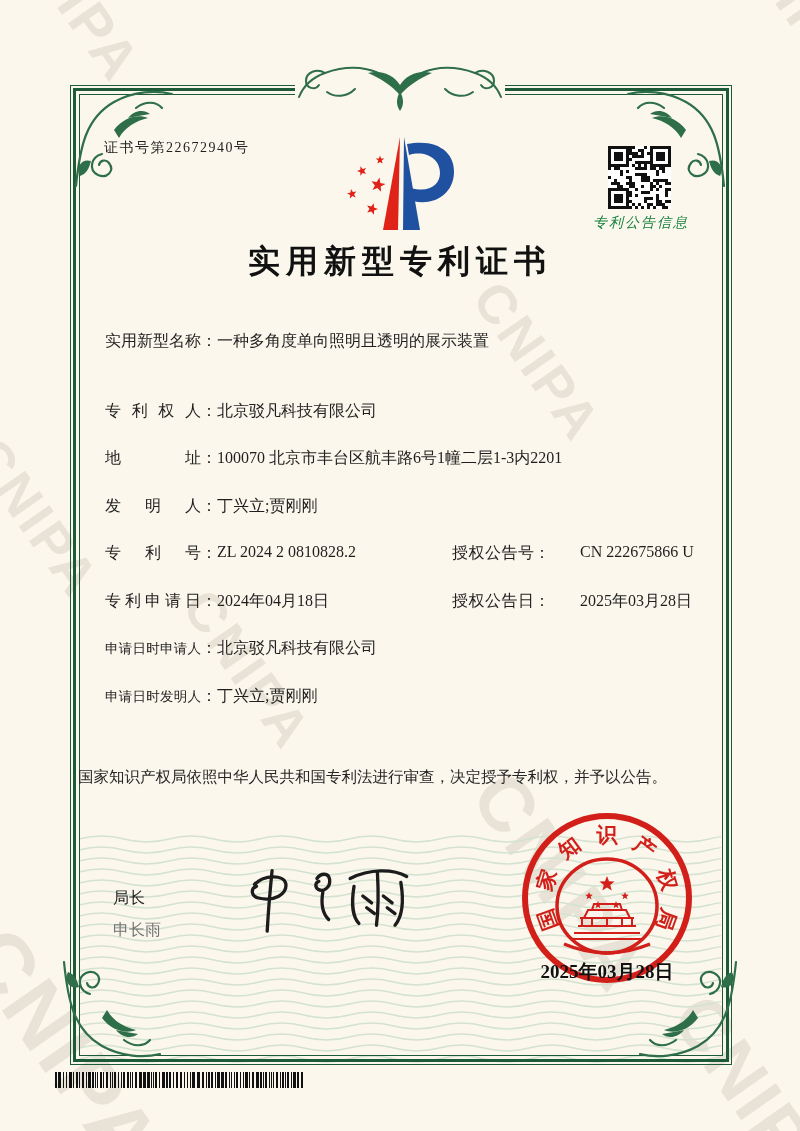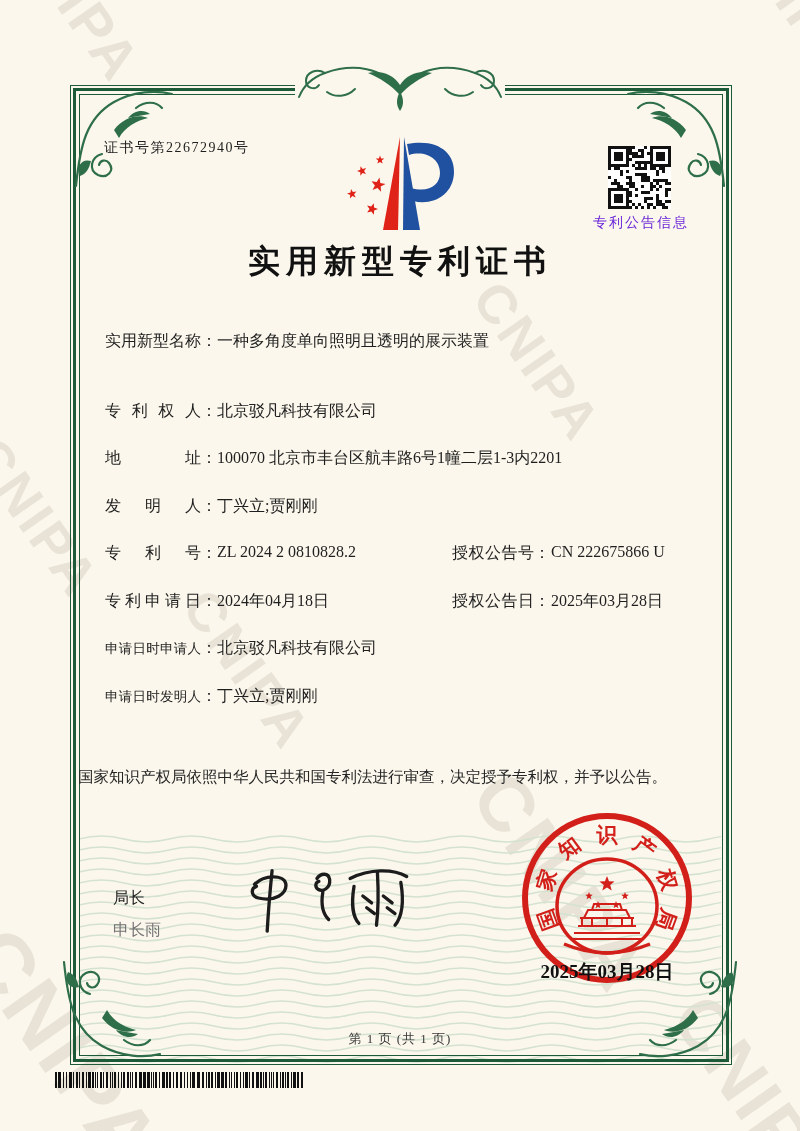--- a/index.html
+++ b/index.html
@@ -11,31 +11,31 @@
   .waves{position:absolute;left:79px;top:835px;z-index:1;}
   .frame{position:absolute;left:70px;top:85px;width:660px;height:978px;border:1px solid #1d5b38;z-index:2;}
   .frame::before{content:"";position:absolute;inset:2px;border:3px solid #1d5b38;}
   .frame::after{content:"";position:absolute;inset:8px;border:1px solid #1d5b38;}
   .orn{position:absolute;z-index:3;}
   .content{position:absolute;inset:0;z-index:4;}
   .certno{position:absolute;left:104px;top:139px;font-size:14px;letter-spacing:1.5px;}
   .logo{position:absolute;left:336px;top:131px;}
   .qr{position:absolute;left:608px;top:146px;}
   .qrcap{position:absolute;left:586px;top:214px;width:110px;text-align:center;font-size:14px;
-         letter-spacing:2px;color:#6d28d9;}
+         font-style:italic;letter-spacing:2px;color:#15803d;}
   .title{position:absolute;left:0;top:240px;width:800px;text-align:center;font-size:32px;
          font-weight:bold;letter-spacing:6px;color:#111;}
   .row{position:absolute;left:0;width:800px;height:24px;font-size:16px;}
   .flabel{position:absolute;left:105px;width:96px;text-align:justify;text-align-last:justify;display:inline-block;}
   .flabel.narrow{font-size:13.5px;top:2px;}
   .fcolon{position:absolute;left:201px;}
   .fvalue{position:absolute;left:217px;white-space:nowrap;}
   .flabel2{position:absolute;left:452px;width:82px;text-align:justify;text-align-last:justify;display:inline-block;}
   .fcolon2{position:absolute;left:534px;}
-  .fvalue2{position:absolute;left:551px;white-space:nowrap;}
+  .fvalue2{position:absolute;left:580px;white-space:nowrap;}
   .notice-line{position:absolute;left:78px;width:644px;font-size:15.5px;color:#262626;}
   .sig-role{position:absolute;left:113px;top:888px;font-size:16px;font-family:"Liberation Sans","DejaVu Sans",sans-serif;color:#222;}
   .sig-name{position:absolute;left:113px;top:920px;font-size:16px;font-family:Liberation Serif, serif;color:#737373;}
   .sig{position:absolute;left:235px;top:856px;z-index:5;}
   .seal{position:absolute;left:512px;top:806px;z-index:5;}
   .footer-page{position:absolute;left:70px;top:1030px;width:660px;text-align:center;font-size:13px;color:#3a3a3a;letter-spacing:1px;}
   .barcode{position:absolute;left:55px;top:1072px;z-index:5;}
 </style>
 </head>
 <body>
@@ -471,21 +471,20 @@
         <g fill="none" stroke="#d21f1a" stroke-width="2">
           <path d="M68,112 L122,112 M72,112 L76,104 L114,104 L118,112 M80,104 L82,98 L108,98 L110,104"></path>
           <path d="M66,120 L124,120 M70,112 L70,120 M80,112 L80,120 M95,112 L95,120 M110,112 L110,120 M120,112 L120,120"></path>
           <path d="M62,127 L128,127 M58,133 L132,133"></path>
         </g>
         <path d="M52,138 Q95,156 138,138" fill="none" stroke="#d21f1a" stroke-width="3.5"></path>
       </g>
       <text x="95" y="172" text-anchor="middle" font-size="19" font-weight="bold" fill="#101010" font-family="'Liberation Serif','DejaVu Serif',serif">2025年03月28日</text>
     </svg>
 
-    <div class="footer-page">第 1 页 (共 1 页)</div>
 
     <svg class="barcode" width="252" height="16" id="barcode">
         <rect x="0" y="0" width="2" height="16" fill="#111"></rect>
         <rect x="3" y="0" width="3" height="16" fill="#111"></rect>
         <rect x="8" y="0" width="1" height="16" fill="#111"></rect>
         <rect x="11" y="0" width="1" height="16" fill="#111"></rect>
         <rect x="14" y="0" width="3" height="16" fill="#111"></rect>
         <rect x="18" y="0" width="1" height="16" fill="#111"></rect>
         <rect x="21" y="0" width="2" height="16" fill="#111"></rect>
         <rect x="24" y="0" width="1" height="16" fill="#111"></rect>

